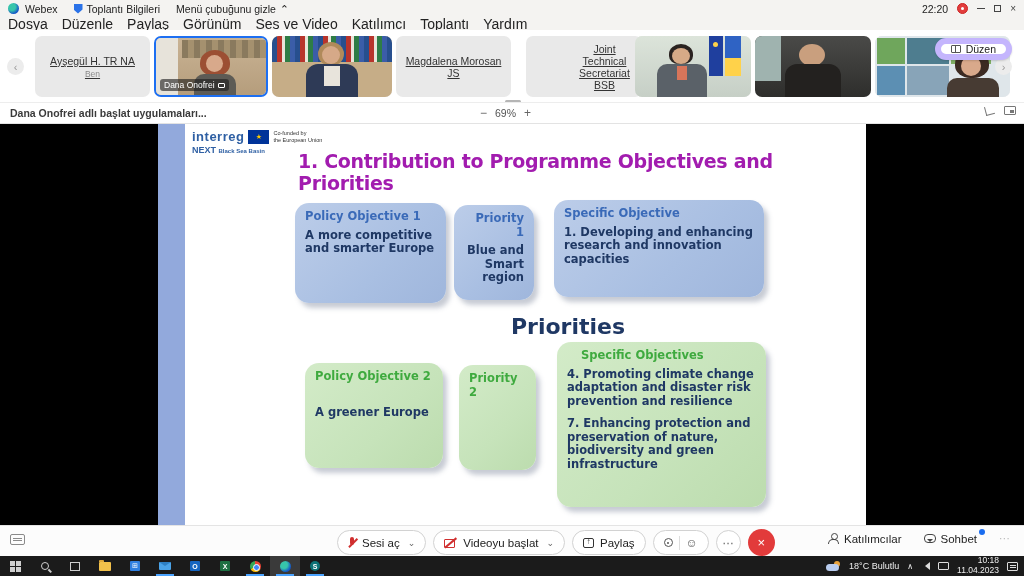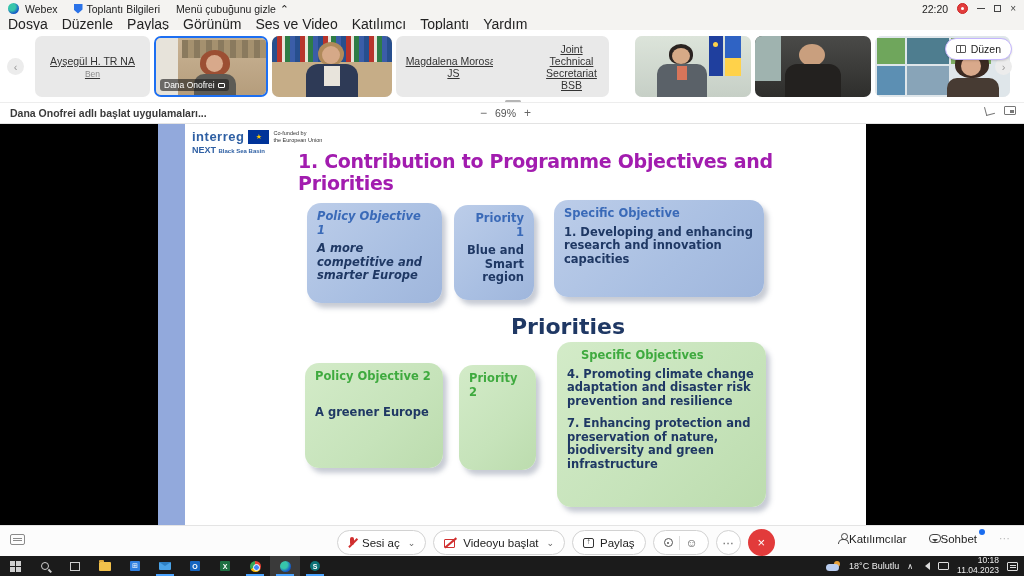--- a/index.html
+++ b/index.html
@@ -34,21 +34,21 @@
   .tile{position:absolute;top:6px;height:61px;border-radius:7px;overflow:hidden;background:#e9e9e9;padding-left:28px;}
   .tile.namecard{display:flex;flex-direction:column;align-items:center;justify-content:center;
     color:#333;font-size:10.5px;text-align:center;padding:0 6px;text-decoration:underline;}
   .namecard .sub{font-size:8.5px;color:#8a8a8a;margin-top:2px;}
   .tile.active{border:2px solid #1d6ff2;}
   .vlabel{position:absolute;left:4px;bottom:4px;background:rgba(30,30,30,.62);color:#fff;
     font-size:8.5px;padding:1px 4px;border-radius:3px;display:flex;align-items:center;gap:3px;z-index:5;}
   .vlabel .cam{width:7px;height:5px;border:1px solid #fff;border-radius:1px;display:inline-block;}
   .art{position:absolute;inset:0;}
   .art div{position:absolute;}
-  .duzen{position:absolute;right:12px;top:8px;background:#fff;border:1px solid #c4b5fd;border-radius:12px;
+  .duzen{position:absolute;right:12px;top:8px;background:#fff;border:6px solid #c4b5fd;border-radius:12px;
     height:22px;display:flex;align-items:center;gap:5px;padding:0 10px;font-size:10.5px;color:#222;
     box-shadow:0 1px 2px rgba(0,0,0,.15);z-index:6;}
   .grid-ic{width:10px;height:8px;border:1px solid #555;border-radius:1px;position:relative;}
   .grid-ic::after{content:"";position:absolute;left:3px;top:0;bottom:0;width:1px;background:#555;}
   .scroll-thumb{position:absolute;left:505px;top:70px;width:16px;height:3px;background:#b5b5b5;border-radius:2px;}
 
   
   .banner{position:absolute;left:0;top:102px;width:1024px;height:22px;background:#fff;
     border-top:1px solid #ededed;border-bottom:1px solid #e3e3e3;font-size:10.5px;color:#333;}
   .banner-text{position:absolute;left:10px;top:4px;font-weight:bold;color:#3a3a3a;}
@@ -109,21 +109,21 @@
   .share-ic::after{content:"↑";position:absolute;left:2.5px;top:-2px;font-size:8px;color:#333;}
   .rec-ic{width:9px;height:9px;border:1px solid #555;border-radius:50%;position:relative;}
   .rec-ic::after{content:"";position:absolute;left:2.5px;top:2.5px;width:2px;height:2px;border-radius:50%;background:#555;}
   .smiley{color:#555;font-size:12px;line-height:1;}
   .vdiv{width:1px;height:14px;background:#ddd;}
   .round{width:25px;height:25px;border:1px solid #d2d2d2;border-radius:50%;background:#fff;
     display:flex;align-items:center;justify-content:center;color:#666;}
   .leave{width:27px;height:27px;border-radius:50%;background:#e23b3b;color:#fff;
     display:flex;align-items:center;justify-content:center;font-size:13px;border:none;}
   .right-group{position:absolute;right:14px;top:6px;display:flex;align-items:center;gap:22px;color:#222;}
-  .rg-item{display:flex;align-items:center;position:relative;justify-content:flex-end;}
+  .rg-item{display:flex;align-items:center;gap:5px;position:relative;justify-content:flex-end;}
   .person-ic{position:relative;width:11px;height:11px;}
   .person-ic::before{content:"";position:absolute;left:3px;top:0;width:5px;height:5px;border:1px solid #444;border-radius:50%;}
   .person-ic::after{content:"";position:absolute;left:0px;top:6px;width:9px;height:4px;border:1px solid #444;border-bottom:none;border-radius:5px 5px 0 0;}
   .chat-ic{width:12px;height:9px;border:1px solid #444;border-radius:4px;position:relative;}
   .chat-ic::after{content:"";position:absolute;left:2px;bottom:-3px;border:3px solid transparent;border-top-color:#444;}
   .notif-dot{position:absolute;right:-8px;top:-4px;width:6px;height:6px;border-radius:50%;background:#1a6df0;}
   .more-faint{color:#bbb;font-size:11px;}
 
   
   .taskbar{position:absolute;left:0;top:556px;width:1024px;height:20px;background:#1b1b1b;
@@ -230,21 +230,21 @@
         <div style="left:50px;top:10px;width:18px;height:18px;border-radius:50%;background:#d6a988;"></div>
         <div style="left:34px;top:28px;width:52px;height:33px;border-radius:12px 12px 0 0;background:#2e3a56;"></div>
         <div style="left:52px;top:30px;width:16px;height:20px;background:#e8e4dc;"></div>
       </div>
     </div>
 
     <div class="tile namecard" style="left:396px;width:115px;">
       <span>Magdalena Morosan JS</span>
     </div>
 
-    <div class="tile namecard" style="left:493px;width:116px;padding-left:47px;">
+    <div class="tile namecard" style="left:526px;width:116px;padding-left:47px;">
       <span>Joint Technical Secretariat BSB</span>
     </div>
 
     <div class="tile" style="left:635px;width:116px;">
       <div class="art">
         <div style="inset:0;background:linear-gradient(#dce4da,#c6cfc6);"></div>
         <div style="left:74px;top:0;width:14px;height:40px;background:#1f3f9e;"></div>
         <div style="left:78px;top:6px;width:5px;height:5px;border-radius:50%;background:#ffd24a;"></div>
         <div style="left:90px;top:0;width:16px;height:40px;background:linear-gradient(#2f63c4 0 55%,#ffd24a 55% 100%);"></div>
         <div style="left:34px;top:8px;width:24px;height:20px;border-radius:50% 50% 40% 40%;background:#2a2320;"></div>
@@ -316,21 +316,21 @@
           </span>
         </div>
         <div class="row2">
           <span>NEXT</span>
           <span class="small">Black Sea Basin</span>
         </div>
       </div>
 
       <div class="slide-title">1. Contribution to Programme Objectives and Priorities</div>
 
-      <div class="box blue" style="left:149px;top:79px;width:135px;height:100px;font-style:italic;">
+      <div class="box blue" style="left:137px;top:79px;width:151px;height:100px;">
         <div class="hdr">Policy Objective 1</div>
         <div class="body">A more competitive and smarter Europe</div>
       </div>
       <div class="box blue" style="left:296px;top:81px;width:80px;height:95px;text-align:right;">
         <div class="hdr">Priority 1</div>
         <div class="body">Blue and Smart region</div>
       </div>
       <div class="box blue" style="left:396px;top:76px;width:210px;height:97px;">
         <div class="hdr">Specific Objective</div>
         <div class="body">1. Developing and enhancing research and innovation capacities</div>

